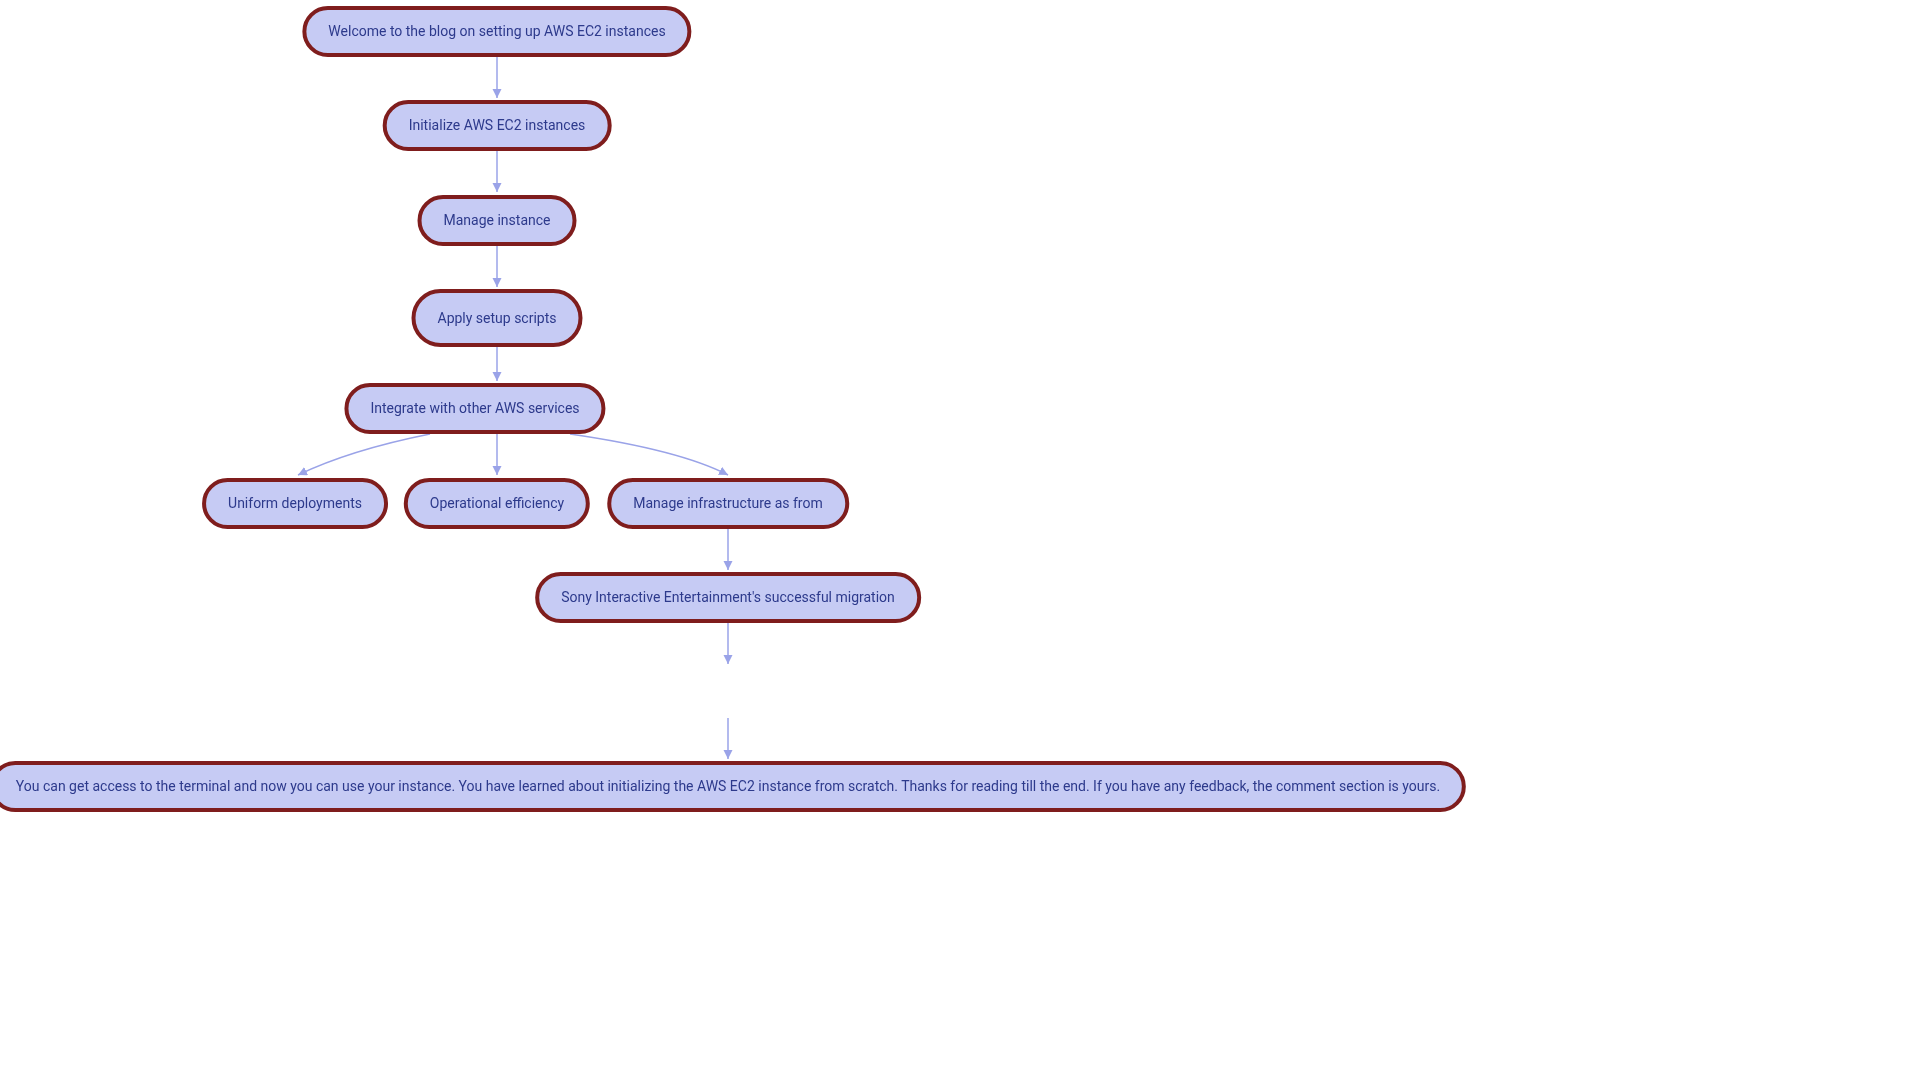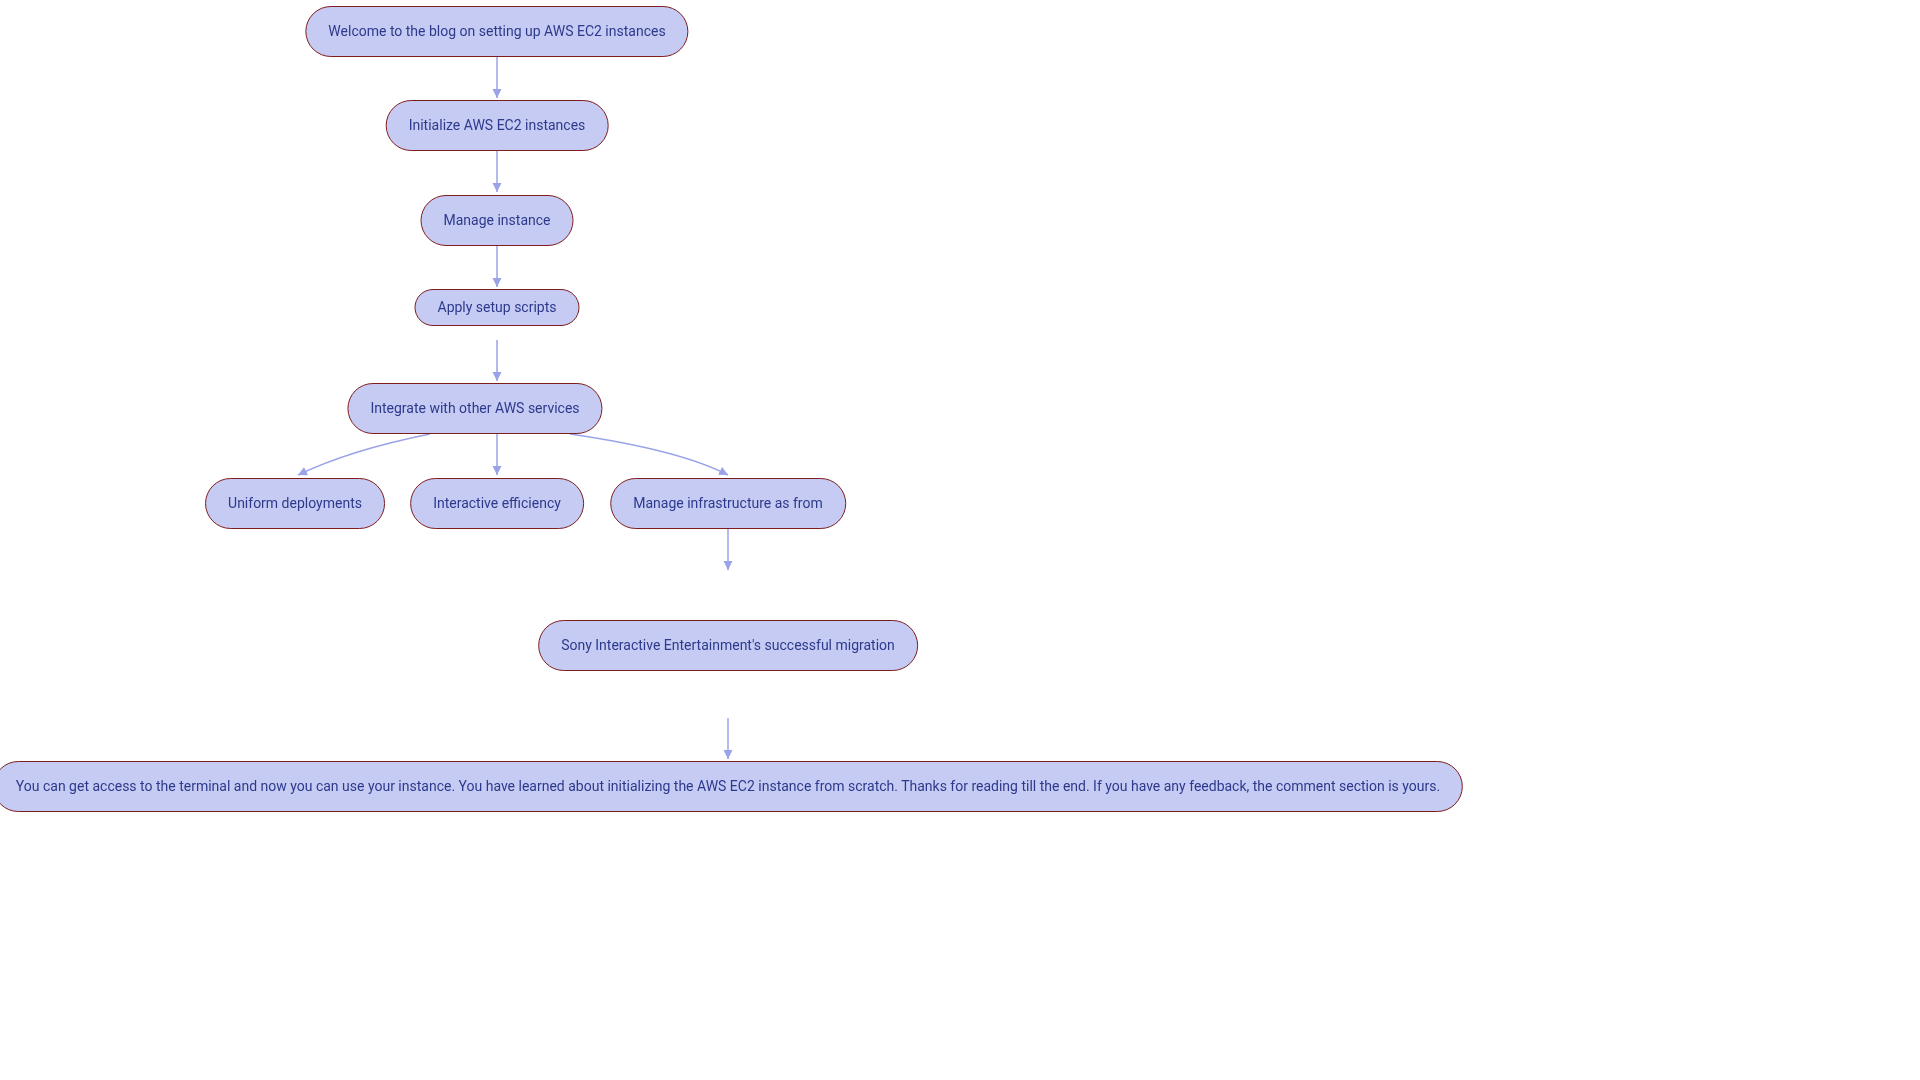--- a/index.html
+++ b/index.html
@@ -14,21 +14,21 @@
     overflow: hidden;
   }
   .canvas {
     position: relative;
     width: 1920px;
     height: 1080px;
   }
   .node {
     position: absolute;
     background: #c6cbf4;
-    border: 1px solid #7f1d1d;
+    border: 4px solid #7f1d1d;
     border-radius: 999px;
     display: flex;
     align-items: center;
     justify-content: center;
     text-align: center;
     padding: 0 22px;
     box-sizing: border-box;
     color: #2d3a8c;
     transform: translateX(-50%);
     white-space: nowrap;
@@ -80,28 +80,28 @@
 
     <line class="link" x1="728" y1="718" x2="728" y2="759" marker-end="url(#arrow)"></line>
   </svg>
 
   <div class="node" style="left:497px; top:6px; height:51px; min-width:336px;">Welcome to the blog on setting up AWS EC2 instances</div>
 
   <div class="node" style="left:497px; top:100px; height:51px; min-width:188px;">Initialize AWS EC2 instances</div>
 
   <div class="node" style="left:497px; top:195px; height:51px; min-width:132px;">Manage instance</div>
 
-  <div class="node" style="left:497px; top:289px; height:37px; min-width:144px;">Apply setup scripts</div>
+  <div class="node" style="left:497px; top:289px; height:58px; min-width:144px;">Apply setup scripts</div>
 
   <div class="node" style="left:475px; top:383px; height:51px; min-width:232px;">Integrate with other AWS services</div>
 
   <div class="node" style="left:295px; top:478px; height:51px; min-width:158px;">Uniform deployments</div>
 
-  <div class="node" style="left:497px; top:478px; height:51px; min-width:156px;">Interactive efficiency</div>
+  <div class="node" style="left:497px; top:478px; height:51px; min-width:156px;">Operational efficiency</div>
 
   <div class="node" style="left:728px; top:478px; height:51px; min-width:212px;">Manage infrastructure as from</div>
 
-  <div class="node" style="left:728px; top:572px; height:51px; min-width:344px;margin-top:48px;">Sony Interactive Entertainment's successful migration</div>
+  <div class="node" style="left:728px; top:572px; height:51px; min-width:344px;">Sony Interactive Entertainment's successful migration</div>
 
 
   <div class="node" style="left:728px; top:761px; height:51px; min-width:1338px;">You can get access to the terminal and now you can use your instance. You have learned about initializing the AWS EC2 instance from scratch. Thanks for reading till the end. If you have any feedback, the comment section is yours.</div>
 
 </div>
 
 </body></html>

